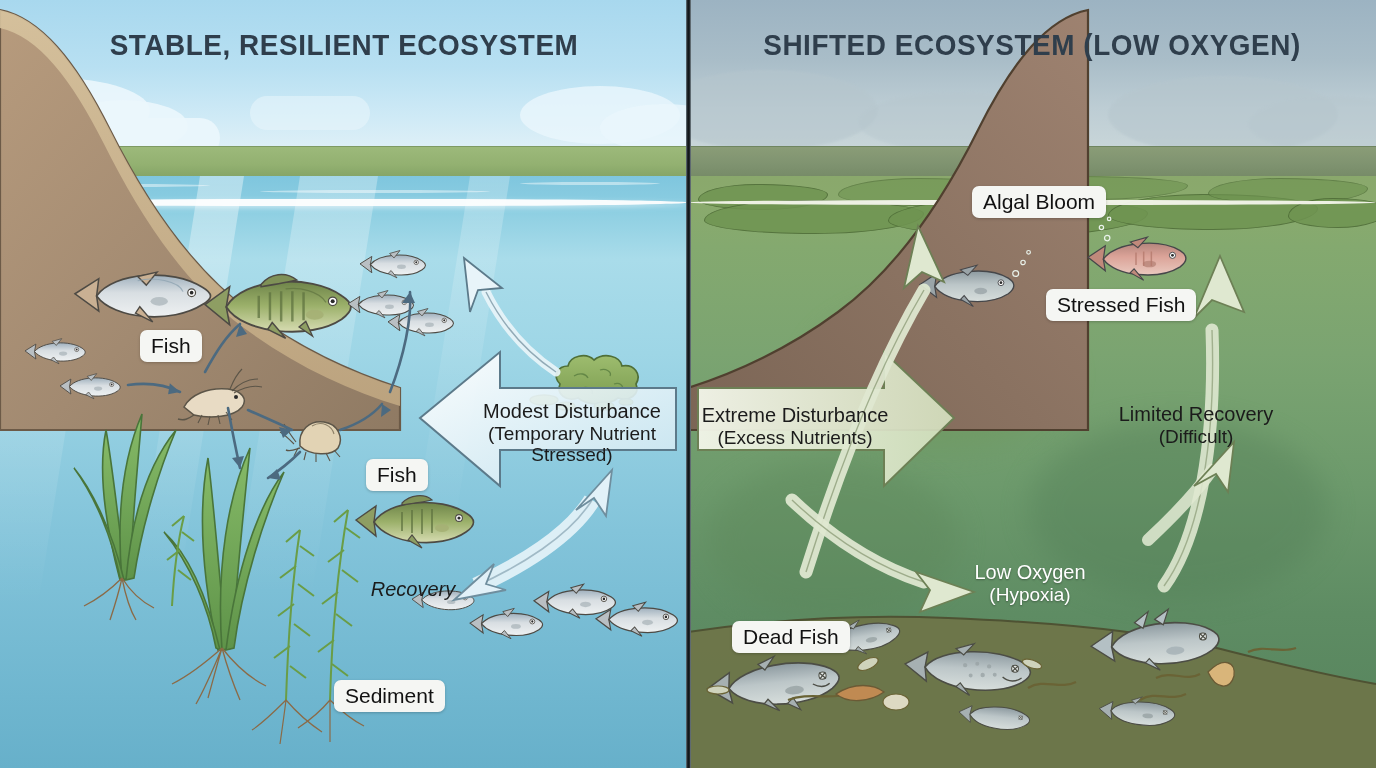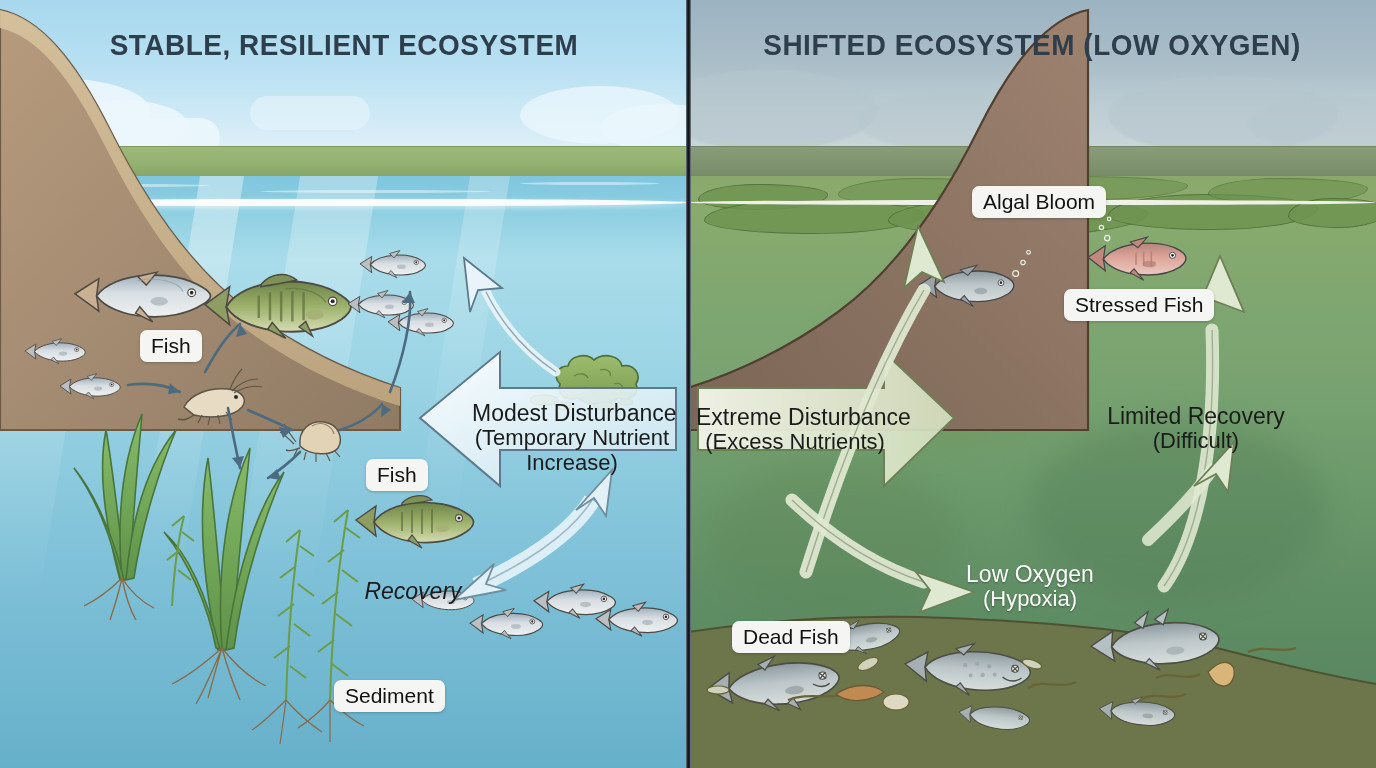--- a/index.html
+++ b/index.html
@@ -63,22 +63,22 @@
 
   .bank-r { position:absolute; right:0; bottom:0; width:400px; height:430px; }
 
   
   .lbl { position:absolute; background:#f5f6f3; color:#111; border-radius:7px;
          padding:4px 11px 5px; font-size:21px; line-height:1.1; white-space:nowrap;
          box-shadow:0 1px 3px rgba(0,0,0,.22); z-index:40; }
 
   .ftxt { position:absolute; text-align:center; color:#1b1b1b; z-index:42;
           line-height:1.13; white-space:nowrap; }
-  .ftxt .t1 { font-size:23px; }
-  .ftxt .t2 { font-size:22px; }
+  .ftxt .t1 { font-size:20px; }
+  .ftxt .t2 { font-size:19px; }
   .ftxt.wh { color:#ffffff; text-shadow:0 1px 2px rgba(0,0,0,.35); }
 
   .title { position:absolute; top:28px; width:688px; text-align:center;
            font-size:30px; font-weight:bold; letter-spacing:.6px; color:#2f3e4c;
            font-family:"Liberation Sans", sans-serif; transform:scaleX(.93);
            transform-origin:center; z-index:50; }
 
   svg { position:absolute; left:0; top:0; overflow:visible; }
 </style>
 </head>
@@ -386,21 +386,21 @@
 
     <div class="title">STABLE, RESILIENT ECOSYSTEM</div>
 
     <div class="lbl" style="left:140px;top:330px;">Fish</div>
     <div class="lbl" style="left:366px;top:459px;">Fish</div>
     <div class="lbl" style="left:334px;top:680px;">Sediment</div>
 
     <div class="ftxt" style="left:472px;top:400px;width:200px;">
       <div class="t1">Modest Disturbance</div>
       <div class="t2">(Temporary Nutrient</div>
-      <div class="t2">Increase)</div>
+      <div class="t2">Stressed)</div>
     </div>
 
     <div class="ftxt" style="left:358px;top:578px;width:110px;font-style:italic;">
       <div class="t1">Recovery</div>
     </div>
   </div>
 
   <div class="panel" id="panel-right">
 
     <div class="sky-r"></div>
@@ -589,21 +589,21 @@
       <path d="M476,586 C512,536 528,440 524,330" stroke="#6d8055" stroke-width="1.4" fill="none" opacity=".5"></path>
       <path d="M532,256 L556,312 L524,300 L506,318 Z" fill="#dfe8d0" stroke="#6d8055" stroke-width="1.8"></path>
 
       <path d="M460,540 C490,512 510,490 524,470" stroke="#dfe8d0" stroke-width="12" fill="none" stroke-linecap="round" opacity=".88"></path>
       <path d="M546,442 L540,492 L528,474 L506,486 Z" fill="#dfe8d0" stroke="#6d8055" stroke-width="1.8"></path>
     </svg>
 
     <div class="title">SHIFTED ECOSYSTEM (LOW OXYGEN)</div>
 
     <div class="lbl" style="left:284px;top:186px;">Algal Bloom</div>
-    <div class="lbl" style="left:376px;top:289px;">Stressed Fish</div>
+    <div class="lbl" style="left:358px;top:289px;">Stressed Fish</div>
     <div class="lbl" style="left:44px;top:621px;">Dead Fish</div>
 
     <div class="ftxt" style="left:8px;top:404px;width:198px;">
       <div class="t1">Extreme Disturbance</div>
       <div class="t2">(Excess Nutrients)</div>
     </div>
 
     <div class="ftxt wh" style="left:272px;top:561px;width:140px;">
       <div class="t1">Low Oxygen</div>
       <div class="t2">(Hypoxia)</div>

